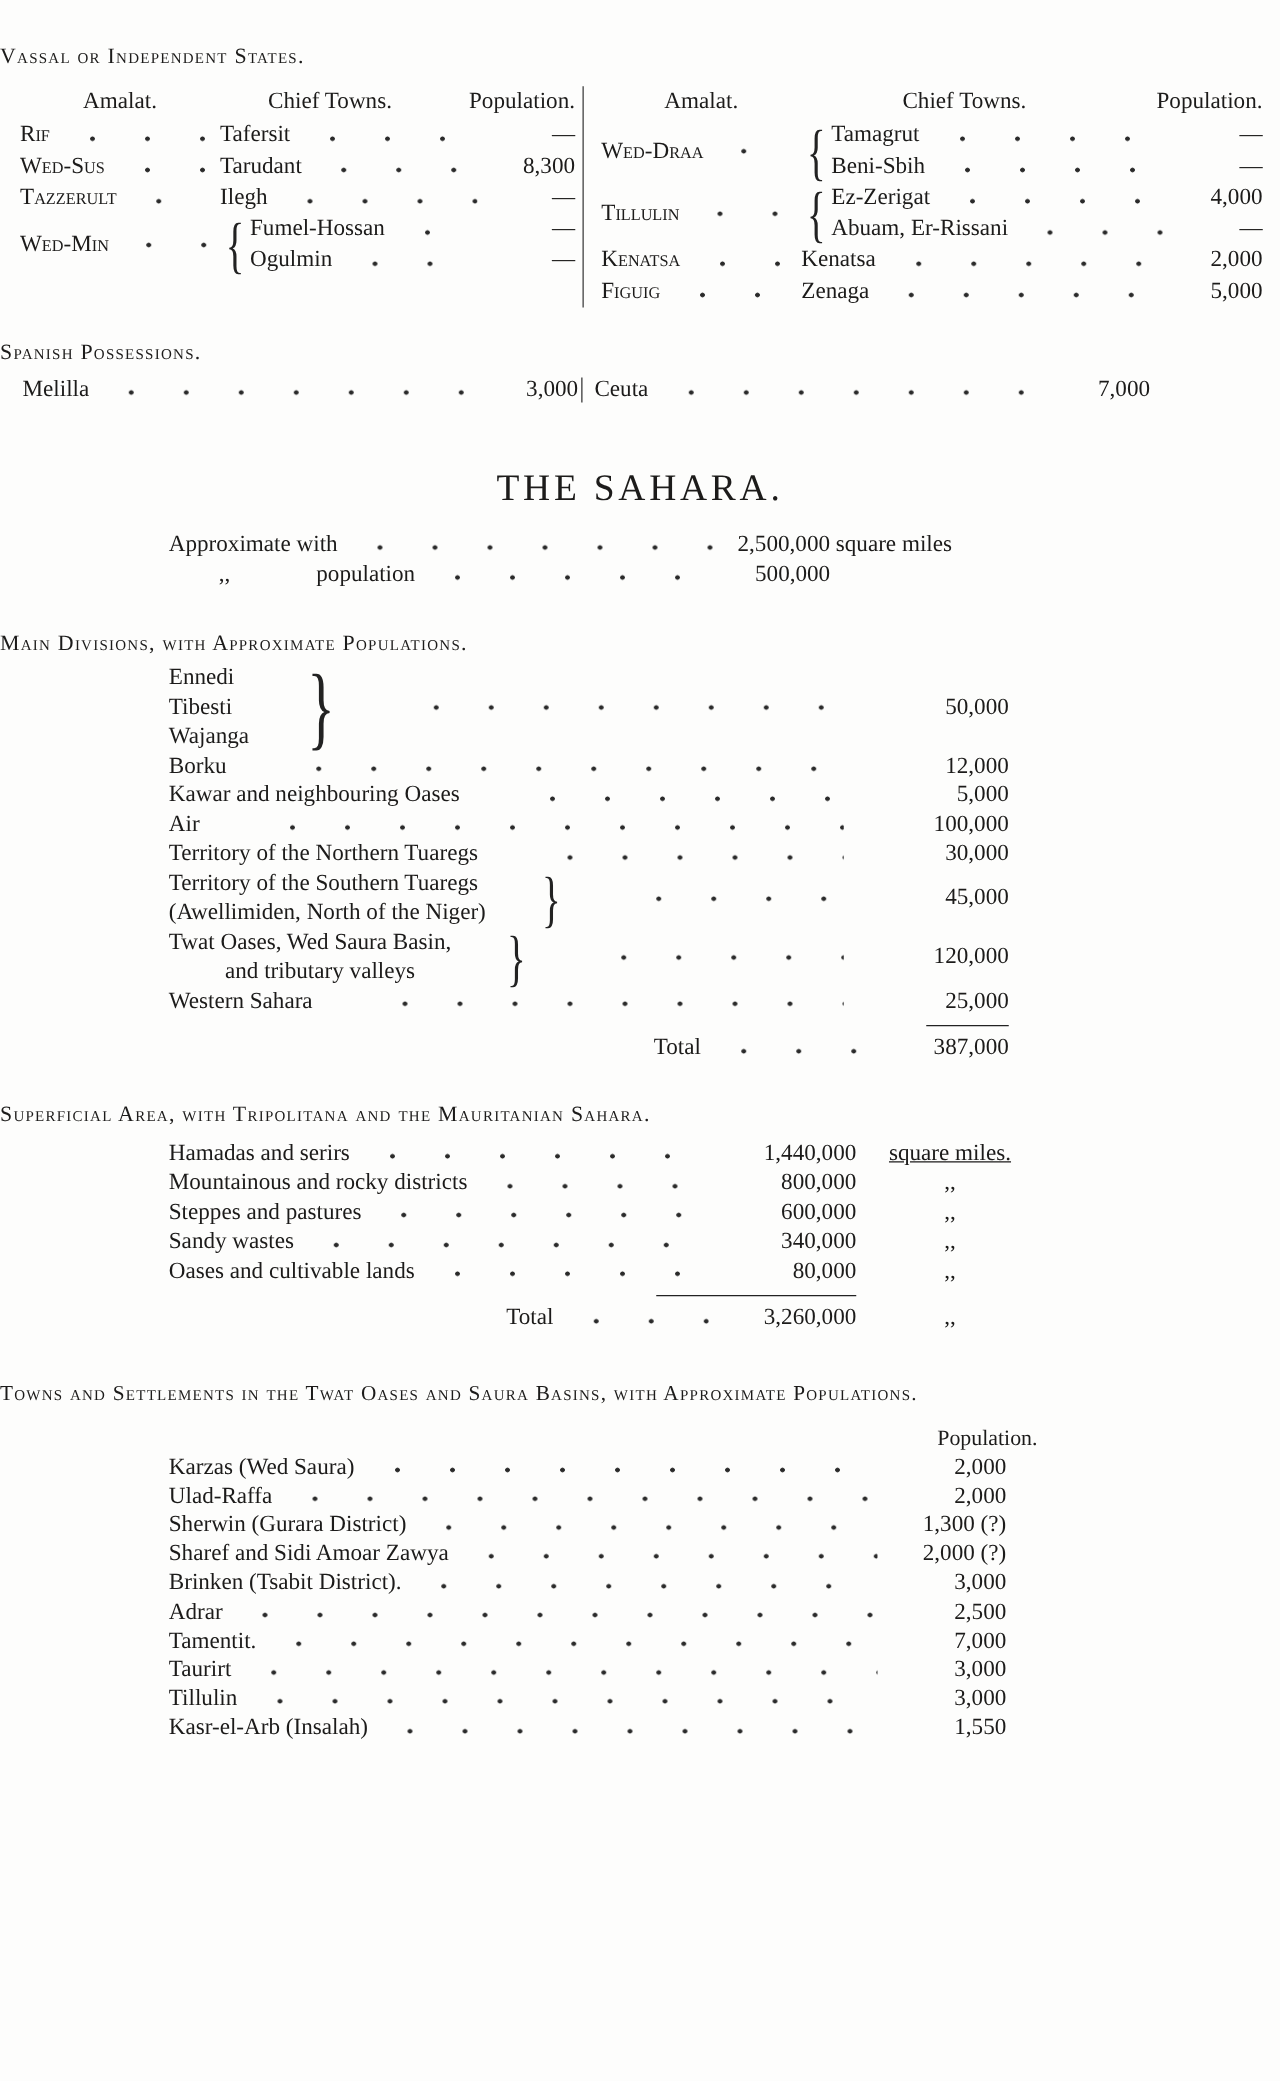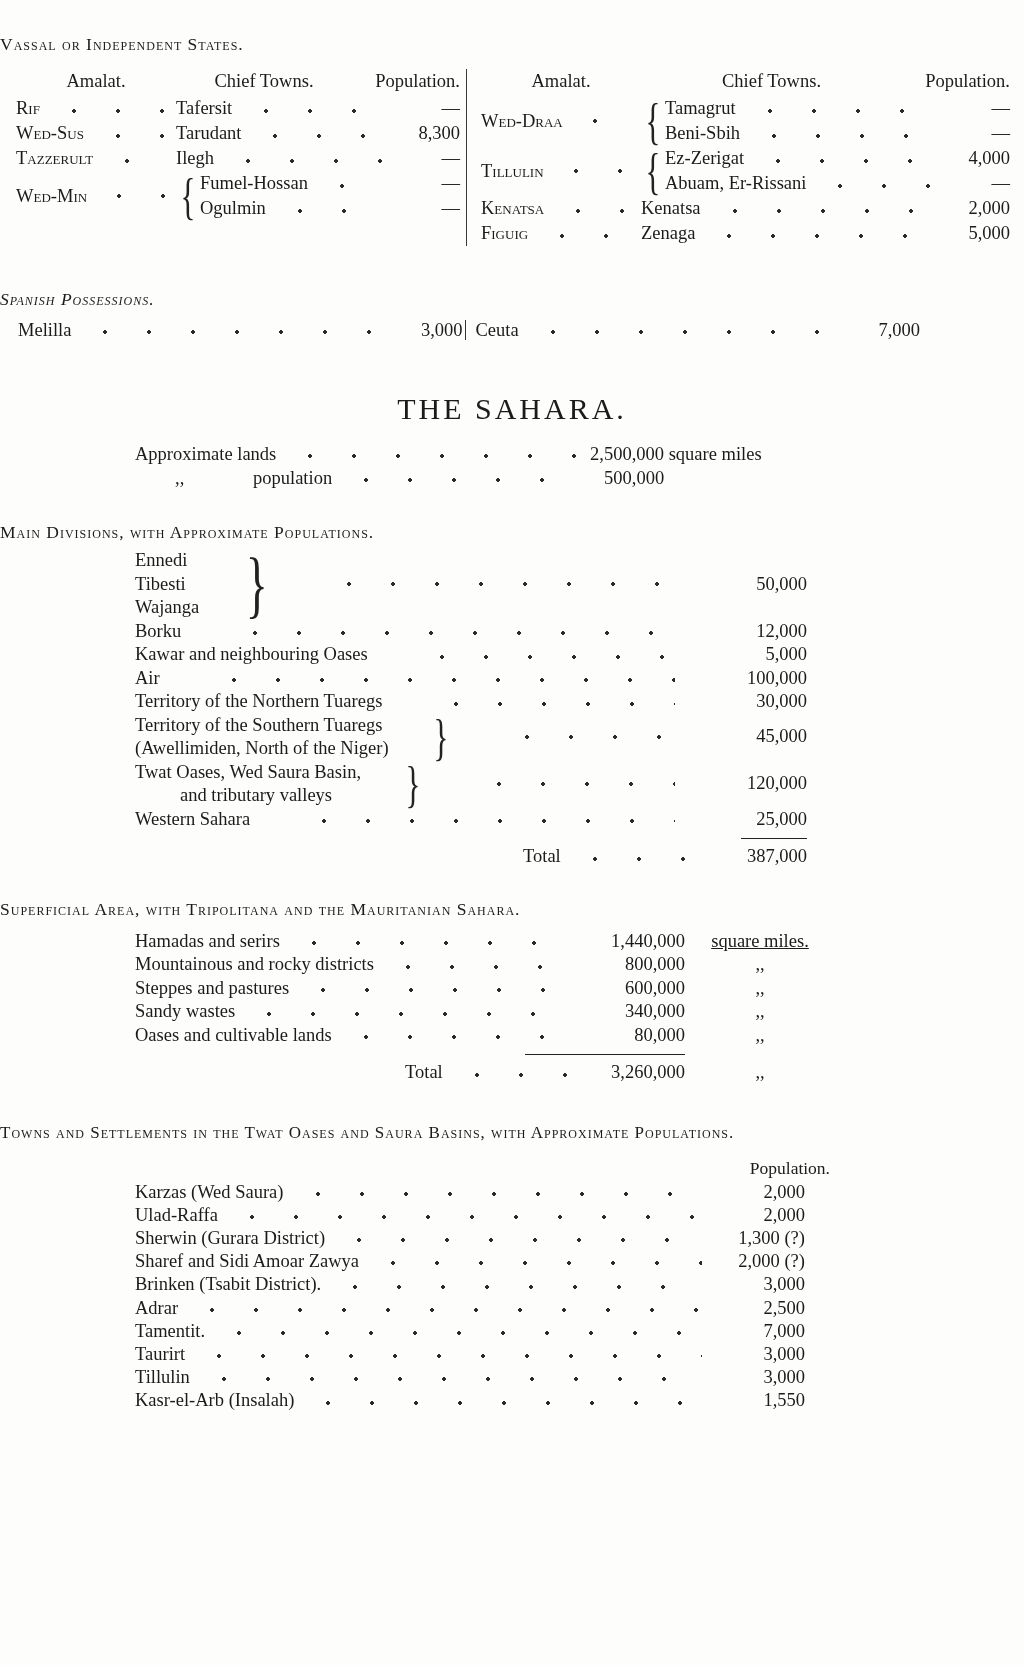--- a/index.html
+++ b/index.html
@@ -81,21 +81,21 @@
   .sup-rule { border-top:1.6px solid #222; width:160px; margin:7px 150px 0 390px; }
   .strow { display:flex; margin-top:6px; }
   .strow .tlabel { margin-left:270px; }
 
   
   .towns-head { width:830px; text-align:right; margin-top:14px; line-height:22px; font-size:17.5px; }
   .townlist { margin:2px 0 0 135px; width:670px; line-height:23.2px; }
   .twrow { display:flex; }
   .tval { width:95px; text-align:right; white-space:nowrap; }
 
-  .gap-sp { margin-top:43px;font-style:italic; }
+  .gap-sp { margin-top:25px; }
   .gap-sahara { margin-top:50px; }
   .gap-div { margin-top:32px; }
   .gap-sup { margin-top:30px; }
   .gap-towns { margin-top:38px; font-size:17px; }
 </style>
 </head>
 <body>
 
 <div class="page">
 
@@ -246,21 +246,21 @@
       <span>Ceuta</span>
       <span class="dots"></span>
       <span class="vpop">7,000</span>
     </span>
   </div>
 
   <div class="big-title gap-sahara">THE SAHARA.</div>
 
   <div class="approx">
     <div class="arow">
-      <span>Approximate lands</span>
+      <span>Approximate with</span>
       <span class="dots"></span>
       <span class="aval">2,500,000 square miles</span>
     </div>
     <div class="arow">
       <span class="ditto-cell">,,</span>
       <span>population</span>
       <span class="dots"></span>
       <span class="aval" style="padding-left:14px;">500,000</span>
     </div>
   </div>

